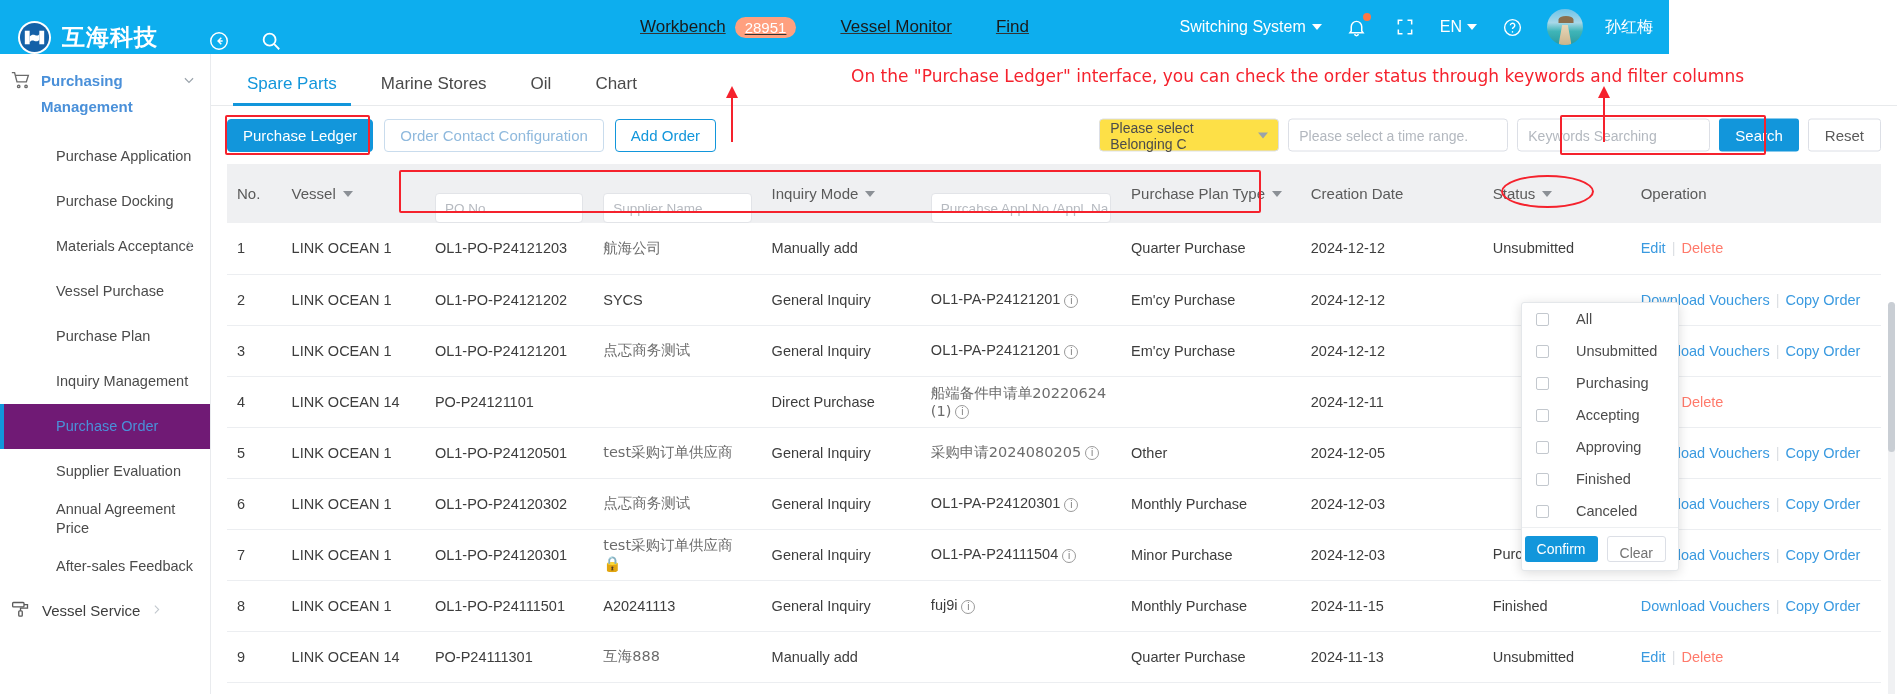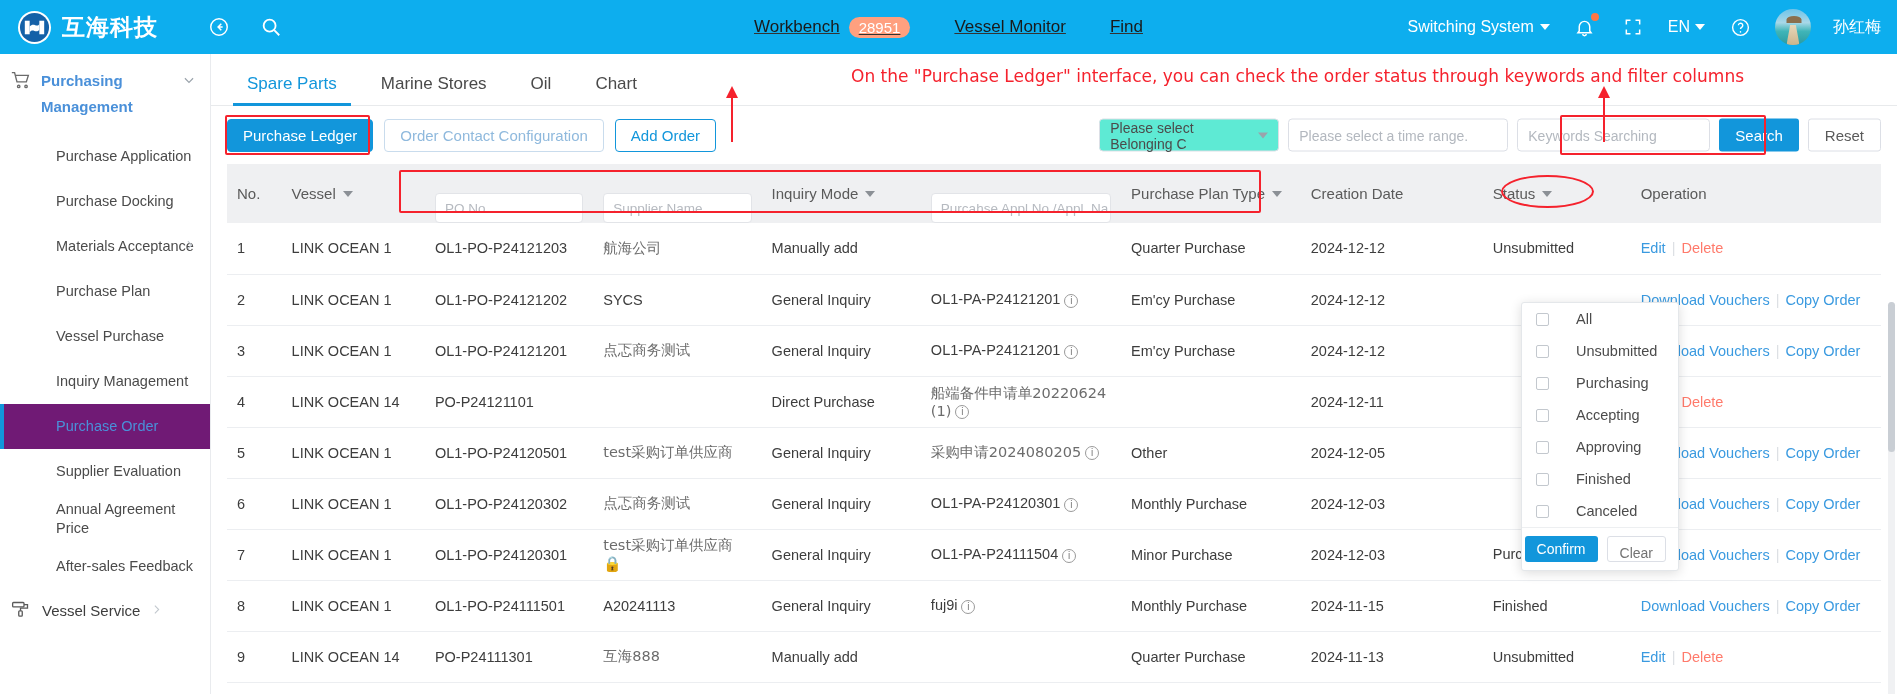--- a/index.html
+++ b/index.html
@@ -9,22 +9,22 @@
     font-family:"Liberation Sans", sans-serif;
     background:#ffffff;
     overflow:hidden;
     color:#333;
     -webkit-font-smoothing:antialiased;
   }
   .app { position:relative; width:1897px; height:694px; }
 
   
   .topbar{
-    position:absolute; left:0; top:0; width:1897px; height:54px;
-    background:#0daeee; display:flex; align-items:center;
+    position:absolute; left:0; top:0; width:1669px; height:54px;
+    background:#0daeee; display:flex; align-items:flex-end;
   }
   .brand{ display:flex; align-items:center; padding-left:18px; gap:11px; }
   .logo{
     width:33px;height:33px;border-radius:50%;background:#ffffff;
     display:flex;align-items:center;justify-content:center;position:relative;
   }
   .logo svg{display:block;}
   .brand-name{
     color:#fff;font-size:23px;font-weight:bold;letter-spacing:1px;
     font-family:"DejaVu Sans", sans-serif;
@@ -142,21 +142,21 @@
   .btn.primary{ background:#1296db;color:#fff;border-color:#1296db; }
   .btn.ghost{ color:#8fb9dd; border-color:#c9dced; }
   .red-box{
     position:absolute;border:2px solid #f5222d;border-radius:2px;pointer-events:none;z-index:40;
   }
   .toolbar-right{
     position:absolute;right:16px;top:50%;transform:translateY(-50%);
     display:flex;align-items:center;gap:9px;
   }
   .select-box{
-    height:33px;width:180px;border:1px solid #dcdfe6;border-radius:4px;background:#5eead4;
+    height:33px;width:180px;border:1px solid #dcdfe6;border-radius:4px;background:#fde047;
     display:flex;align-items:center;padding:0 10px;font-size:14px;color:#4b4b4b;
     justify-content:space-between;cursor:pointer;
   }
   .input-box{
     height:33px;border:1px solid #dcdfe6;border-radius:4px;background:#fff;
     display:flex;align-items:center;padding:0 10px;font-size:14px;color:#b3b8bf;cursor:text;
   }
   .btn-search{
     height:33px;background:#1296db;color:#fff;border:none;border-radius:3px;padding:0 16px;
     font-size:15px;cursor:pointer;
@@ -338,24 +338,24 @@
     </div>
     <div class="side-sub">
       <span>Materials Acceptance</span>
       <span class="arr">
         <svg width="13" height="13" viewBox="0 0 24 24" fill="none" stroke="#c2c8ce" stroke-width="2">
             <path d="M9 5l7 7-7 7"></path>
           </svg>
       </span>
     </div>
     <div class="side-sub">
+      <span>Vessel Purchase</span>
+    </div>
+    <div class="side-sub">
       <span>Purchase Plan</span>
-    </div>
-    <div class="side-sub">
-      <span>Vessel Purchase</span>
     </div>
     <div class="side-sub">
       <span>Inquiry Management</span>
     </div>
     <div class="side-sub active">
       <span>Purchase Order</span>
     </div>
     <div class="side-sub">
       <span>Supplier Evaluation</span>
     </div>

